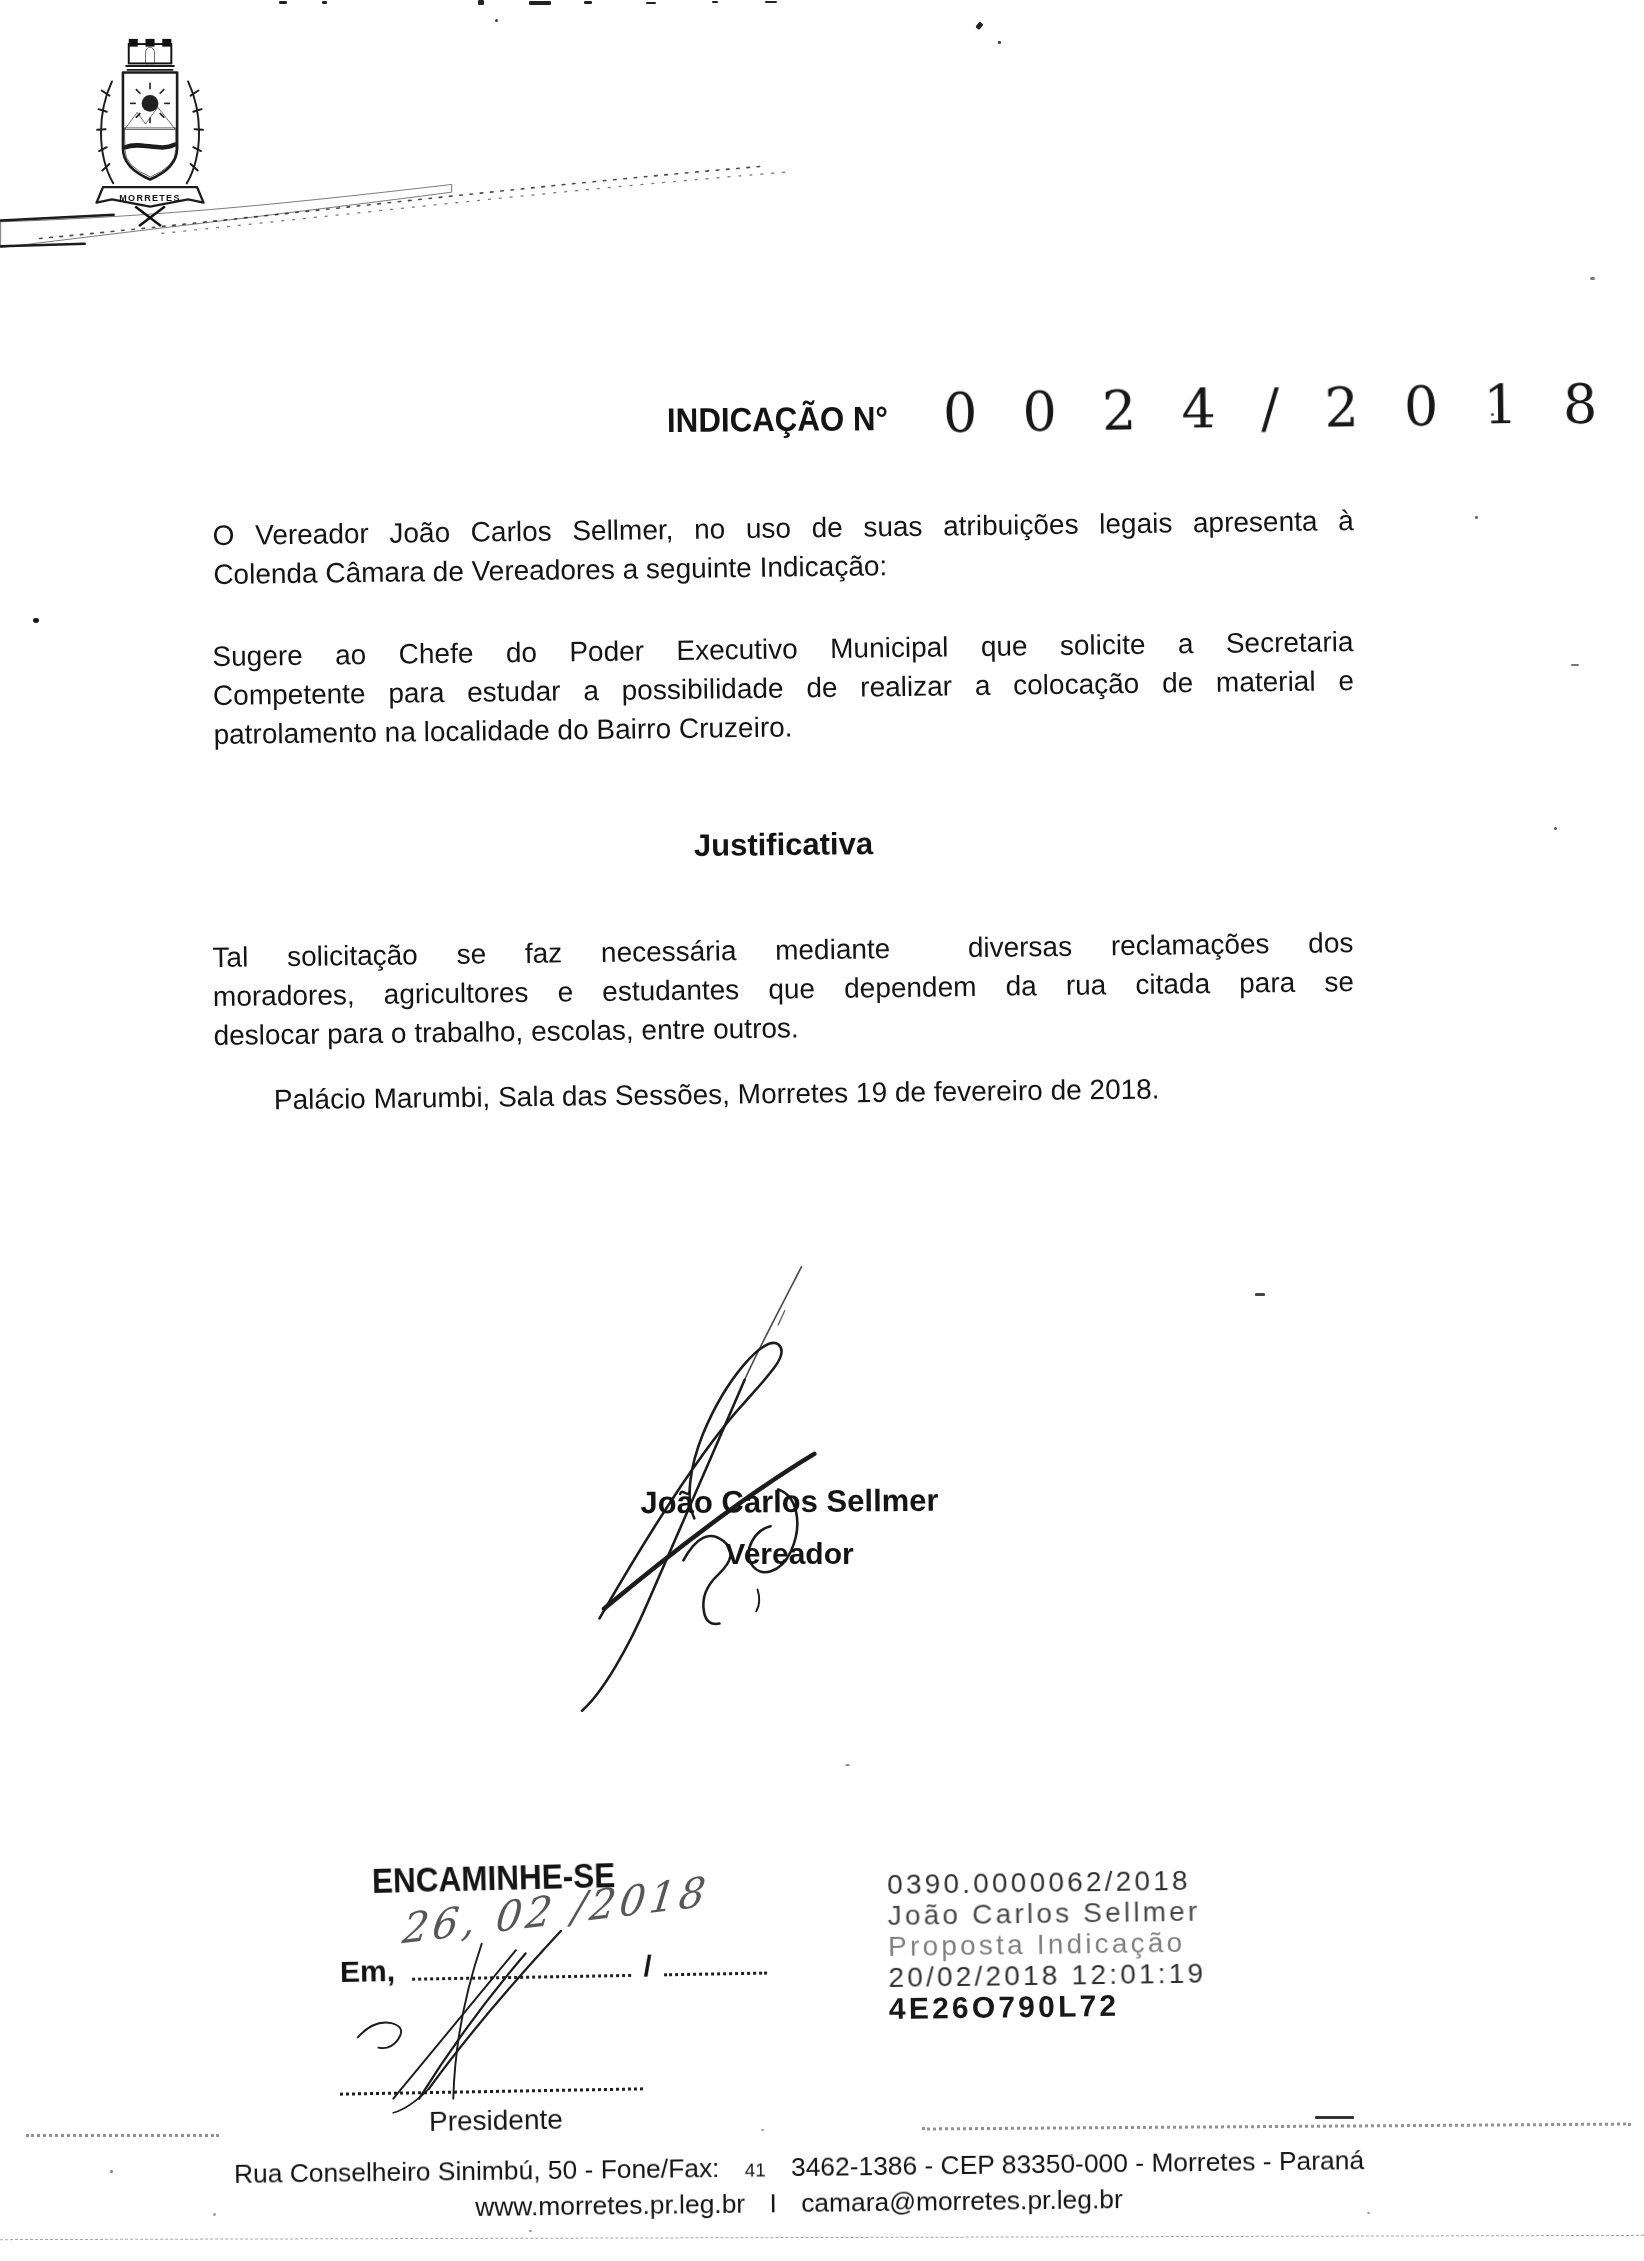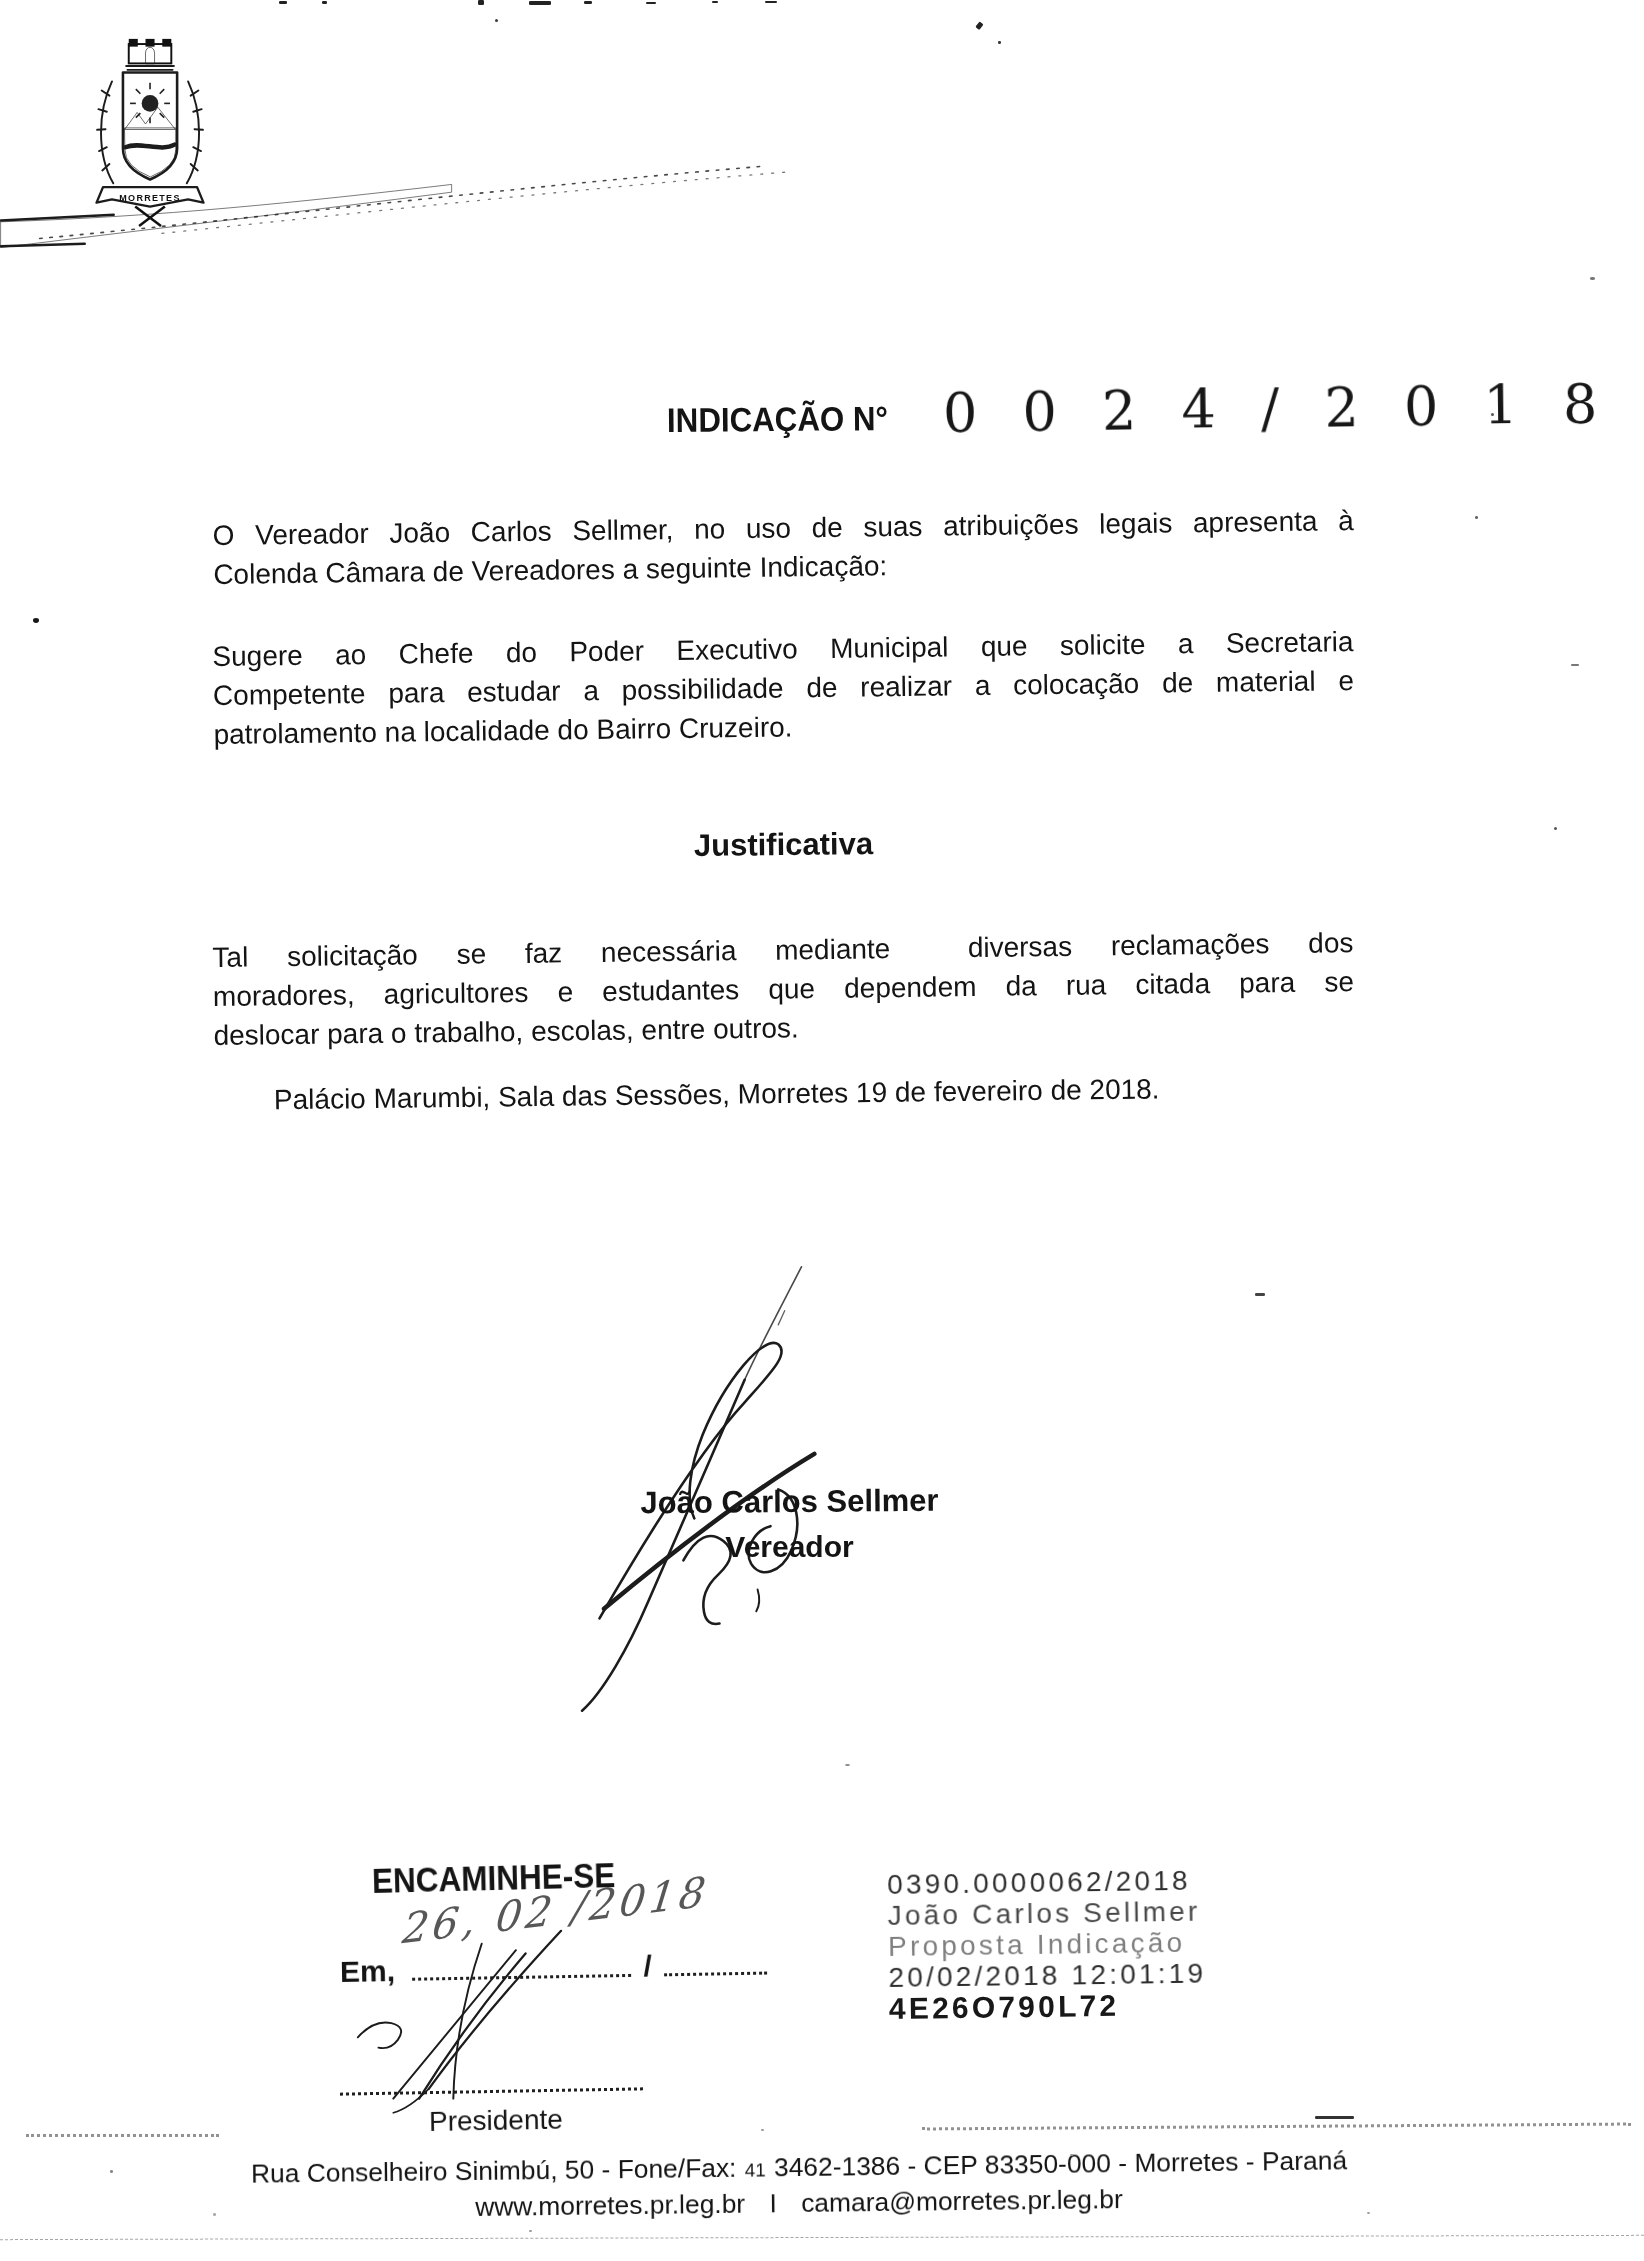--- a/index.html
+++ b/index.html
@@ -26,21 +26,21 @@
   .para .tline{text-align:justify;text-align-last:justify;white-space:normal;}
   .para .tline:last-child{text-align-last:left;}
   .center-bold{width:1141px;text-align:center;font-size:31px;font-weight:bold;
                transform:rotate(-.6deg);}
   .dateline{width:1141px;font-size:28px;padding-left:61px;box-sizing:border-box;
             transform:rotate(-.7deg);transform-origin:0 50%;white-space:nowrap;}
 
   
   .sig-name{width:1141px;text-align:center;font-size:31px;font-weight:bold;
             transform:rotate(-.5deg);}
-  .sig-role{width:1141px;text-align:center;font-size:30px;font-weight:bold;margin-top:10px;}
+  .sig-role{width:1141px;text-align:center;font-size:30px;font-weight:bold;margin-top:17px;}
   svg.ink{overflow:visible;}
   svg.ink path{fill:none;stroke:#1c1c1c;stroke-linecap:round;stroke-linejoin:round;}
 
   
   .fwd-title{font-size:35px;font-weight:bold;letter-spacing:0;white-space:nowrap;
              transform:rotate(-1.4deg) scaleX(.9);transform-origin:0 50%;
              filter:blur(0.3px);color:#151515;}
   .em-line{font-size:30px;font-weight:bold;white-space:nowrap;
            transform:rotate(-1deg);transform-origin:0 50%;filter:blur(0.1px);}
   .dotted{display:inline-block;border-bottom:3.9px dotted #1f1f1f;height:19.3px;
@@ -241,21 +241,21 @@
 
   <div class="abs" style="left:26px;top:2134px;width:193px">
     <div class="rule-dot"></div>
   </div>
   <div class="abs" style="left:922px;top:2125px;width:709px;transform:rotate(-.4deg)">
     <div class="rule-dot"></div>
   </div>
 
   <div class="abs footer" style="left:-22.6px;top:2152px">
     <span>Rua Conselheiro Sinimbú, 50 - Fone/Fax:</span>
-    <span class="small" style="margin:0 1px">41</span>
+    <span class="small" style="margin:0 18px">41</span>
     <span>3462-1386 - CEP 83350-000 - Morretes - Paraná</span>
   </div>
   <div class="abs footer" style="left:-22.6px;top:2188px">
     <span>www.morretes.pr.leg.br</span>
     <span class="sep">I</span>
     <span>camara@morretes.pr.leg.br</span>
   </div>
 
   <div class="abs rule-dash" style="left:0;top:2237px;width:1644px;transform:rotate(-.15deg)"></div>
 

